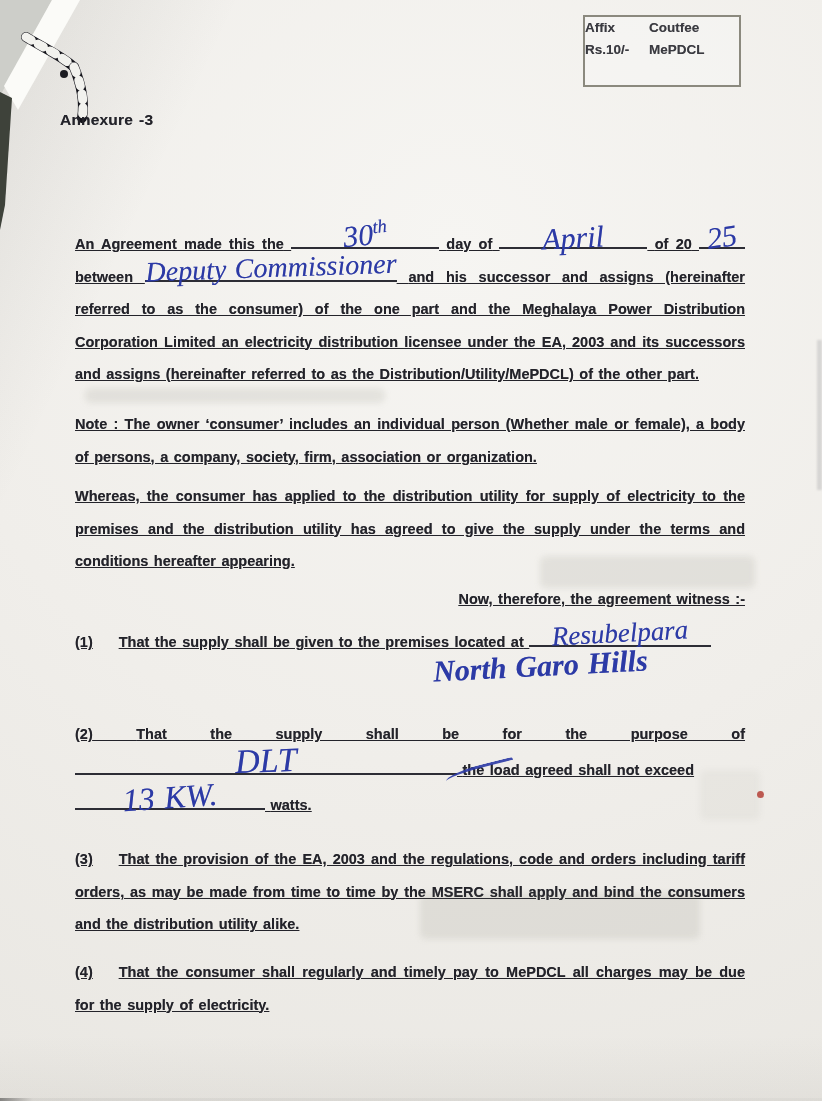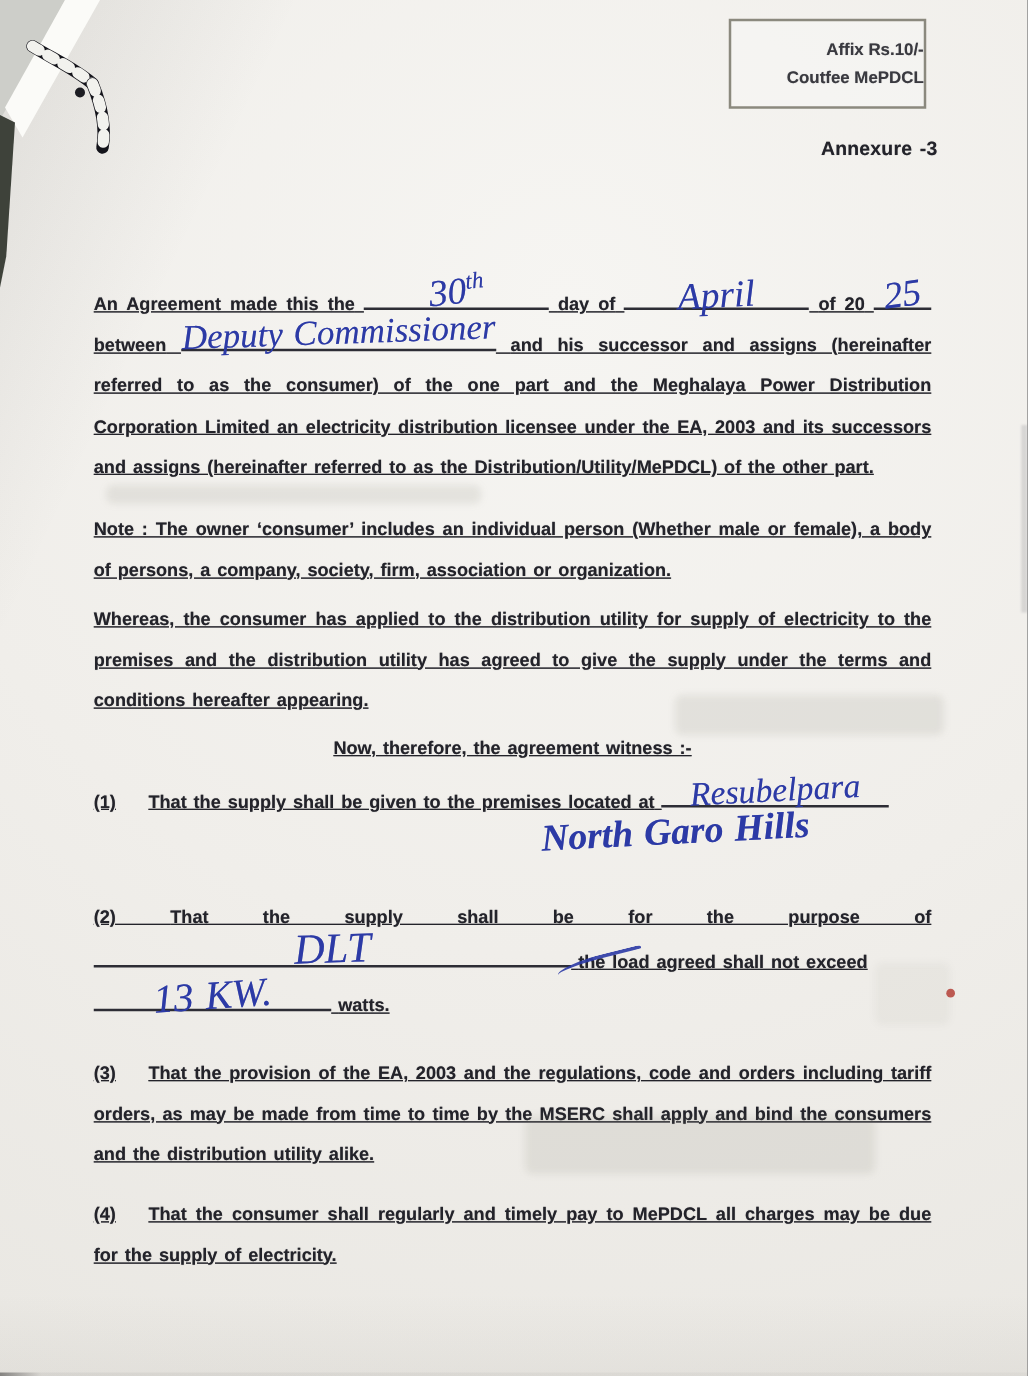--- a/index.html
+++ b/index.html
@@ -16,38 +16,38 @@
     content:"";position:absolute;inset:0;pointer-events:none;
     background:
       linear-gradient(115deg, rgba(60,60,55,0.10), rgba(60,60,55,0.0) 18%),
       linear-gradient(0deg, rgba(80,75,65,0.05), rgba(80,75,65,0) 6%);
   }
   .printed{
     color:#23232a;font-weight:700;font-size:14.5px;line-height:32.5px;
     word-spacing:1.5px;text-shadow:0 0 0.6px rgba(35,35,42,0.55);
   }
   .para{position:absolute;left:75px;width:670px;text-align:justify;text-decoration:underline;}
-  .center-block{position:absolute;left:60px;width:690px;text-align:right;}
+  .center-block{position:absolute;left:60px;width:690px;text-align:left;}
   .title{font-size:15.5px;letter-spacing:0.2px;}
   .title2{font-size:16.5px;}
   .blank{
     display:inline-block;border-bottom:2px solid #2d2d35;height:14px;
     position:relative;vertical-align:baseline;
   }
   .hw{
     position:absolute;bottom:-7px;left:50%;white-space:nowrap;
     font-family:"Liberation Serif", serif;font-style:italic;font-weight:400;
     color:#2c3aa6;text-shadow:0 0 0.5px rgba(44,58,166,0.5);
   }
   .numgap{display:inline-block;width:26px;}
   .justify-last{text-align:justify;text-align-last:justify;}
   .stamp{
     position:absolute;left:583px;top:15px;width:158px;height:72px;
     border:2px solid #8b897e;box-sizing:border-box;
-    display:flex;flex-direction:column;justify-content:center;align-items:flex-end;
+    display:flex;flex-direction:row;justify-content:center;align-items:flex-start;
     color:#3a3a40;font-weight:700;font-size:13.5px;line-height:22px;
     text-shadow:0 0 0.6px rgba(58,58,64,0.5);
     background:rgba(250,250,248,0.35);
   }
   .ghost{position:absolute;background:rgba(118,112,100,0.12);filter:blur(3px);border-radius:6px;}
   .ink-dot{position:absolute;width:7px;height:7px;border-radius:50%;background:#b0352c;opacity:0.8;}
   .edge-streak{position:absolute;right:0;top:340px;width:5px;height:150px;background:rgba(60,60,72,0.14);filter:blur(1px);}
   .corner-svg{position:absolute;left:0;top:0;}
   .flourish{
     position:absolute;right:-58px;top:6px;width:70px;height:10px;
@@ -95,21 +95,21 @@
     <span class="blank" style="width:46px;"><span class="hw" style="font-size:30px;transform:translateX(-50%) rotate(-8deg);bottom:-6px;">25</span></span>
     <span>between</span>
     <span class="blank" style="width:252px;"><span class="hw" style="font-size:28px;transform:translateX(-50%) rotate(-2deg);bottom:-5px;">Deputy Commissioner</span></span>
     <span>and his successor and assigns (hereinafter referred to as the consumer) of the one part and the Meghalaya Power Distribution Corporation Limited an electricity distribution licensee under the EA, 2003 and its successors and assigns (hereinafter referred to as the Distribution/Utility/MePDCL) of the other part.</span>
   </div>
 
   <div class="para printed" style="top:408px;">Note : The owner ‘consumer’ includes an individual person (Whether male or female), a body of persons, a company, society, firm, association or organization.</div>
 
   <div class="para printed" style="top:480px;">Whereas, the consumer has applied to the distribution utility for supply of electricity to the premises and the distribution utility has agreed to give the supply under the terms and conditions hereafter appearing.</div>
 
-  <div class="para printed" style="top:583px;text-align:center;">Now, therefore, the agreement witness :-</div>
+  <div class="para printed" style="top:583px;text-align:right;">Now, therefore, the agreement witness :-</div>
 
   <div class="para printed" style="top:626px;">
     <span>(1)</span><span class="numgap"></span><span>That the supply shall be given to the premises located at</span>
     <span class="blank" style="width:182px;"><span class="hw" style="font-size:27px;transform:translateX(-50%) rotate(-3deg);bottom:-4px;">Resubelpara</span></span>
     <span class="district-hw">North Garo Hills</span>
   </div>
 
   <div class="para printed" style="top:718px;">
     <div class="justify-last">
       <span>(2)</span> <span>That the supply shall be for the purpose of</span>

